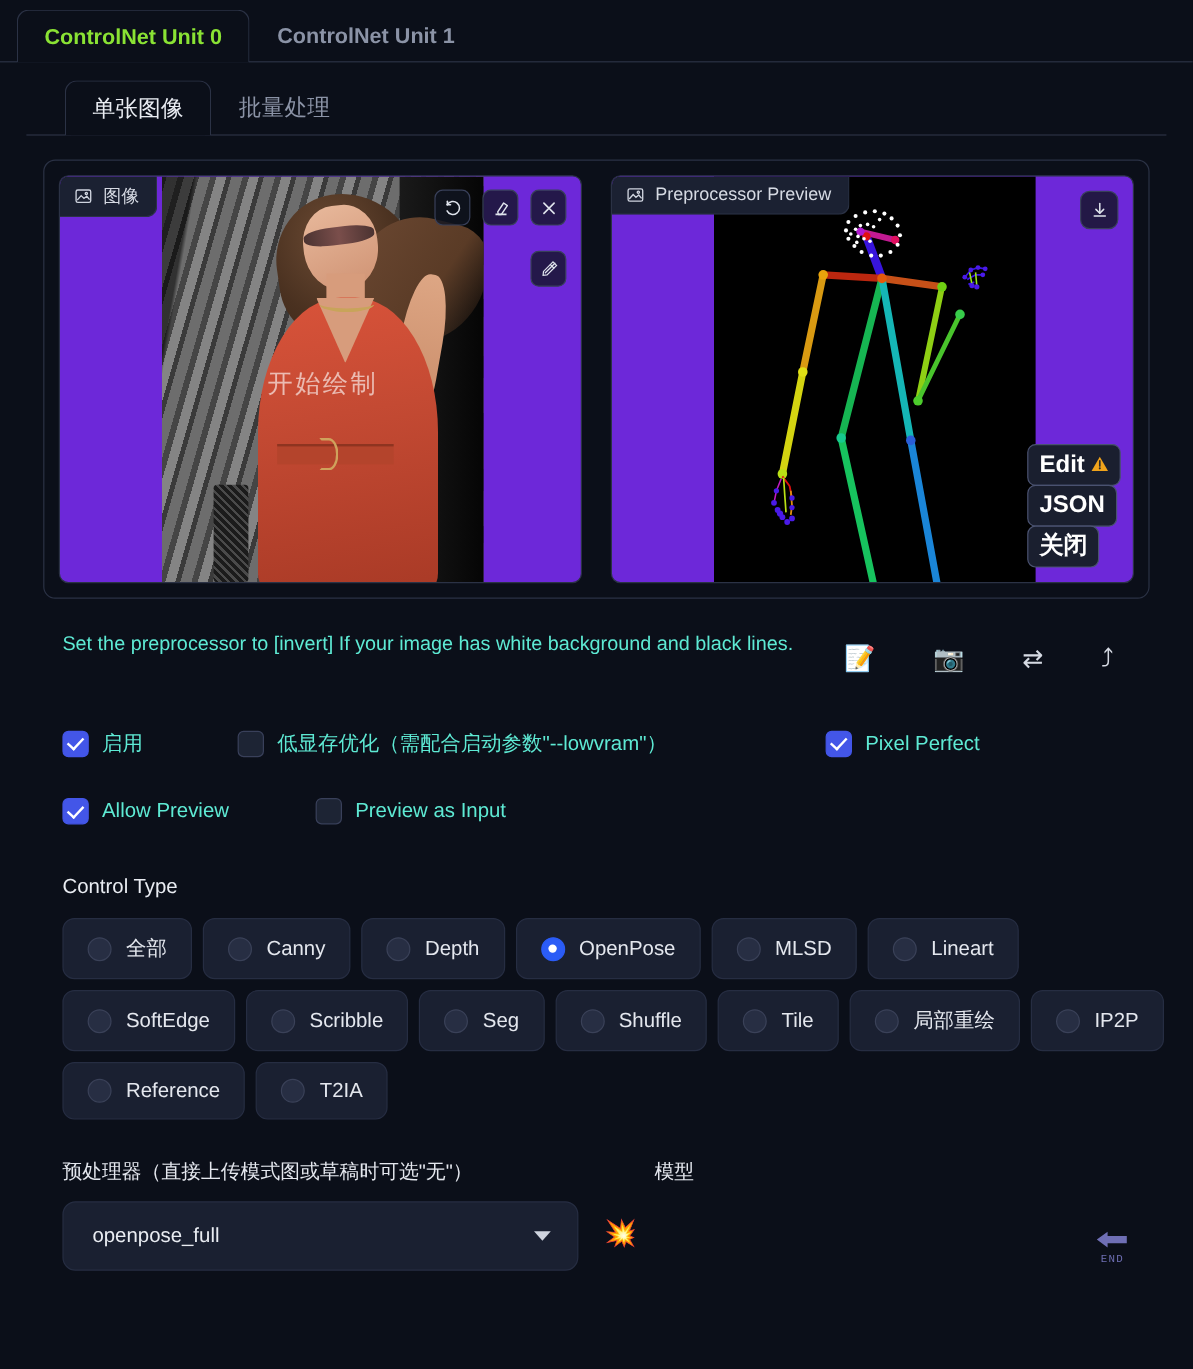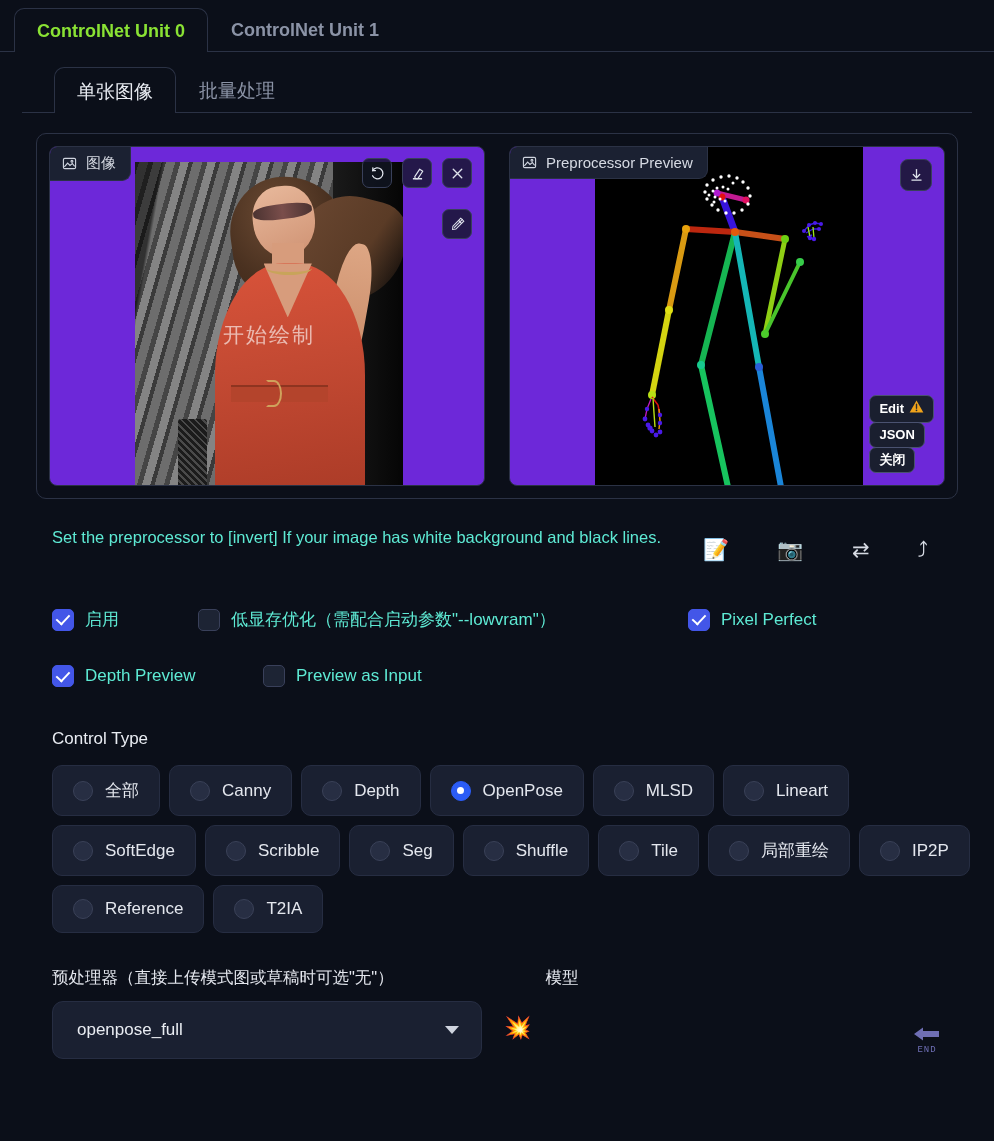--- a/index.html
+++ b/index.html
@@ -101,21 +101,21 @@
     padding: 7px 14px 7px 12px;
     font-size: 15px;
     color: #d6dae3;
     z-index: 6;
   }
   .card-badge svg { display: block; }
 
   
   .photo-wrap {
     position: absolute;
-    left: 85px; top: 15px;
+    left: 85px; top: 0;
     width: 268px; height: 100%;
     overflow: hidden;
   }
   .photo {
     position: absolute; inset: 0;
     background:
       linear-gradient(100deg, rgba(0,0,0,.55) 0 8%, rgba(0,0,0,0) 9% 80%, rgba(0,0,0,.8) 84% 100%),
       repeating-linear-gradient(-74deg,
         #6d6d6d 0px, #6d6d6d 9px,
         #3a3a3a 9px, #3a3a3a 13px,
@@ -250,21 +250,21 @@
   .pose-btns {
     position: absolute; right: 10px; bottom: 12px;
     display: flex; flex-direction: column; align-items: flex-start;
     z-index: 8;
   }
   .pose-btn {
     border: 1px solid #4a5270;
     border-radius: 7px;
     background: #1a1f2f;
     color: #fff;
-    font-size: 13px;
+    font-size: 20px;
     font-weight: bold;
     padding: 4px 9px;
     margin-top: -1px;
     display: flex; align-items: center; gap: 5px;
     cursor: pointer;
     line-height: 1.25;
   }
 
   
   .desc-row {
@@ -682,21 +682,21 @@
     </label>
     <label class="cb">
       <span class="box on"></span>
       <span>Pixel Perfect</span>
     </label>
   </div>
 
   <div class="cb-row r2">
     <label class="cb" style="width:211px">
       <span class="box on"></span>
-      <span>Depth Preview</span>
+      <span>Allow Preview</span>
     </label>
     <label class="cb">
       <span class="box"></span>
       <span>Preview as Input</span>
     </label>
   </div>
 
   <div class="section-title">Control Type</div>
   <div class="radio-rows">
     <div class="radio-line">

